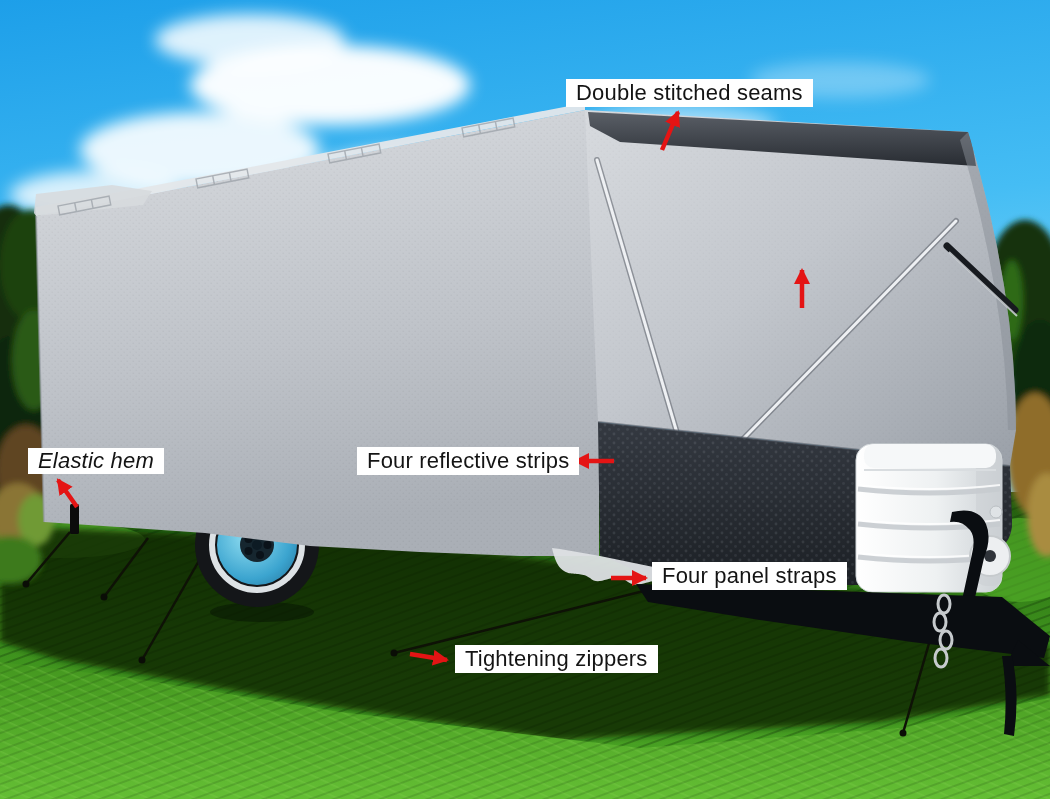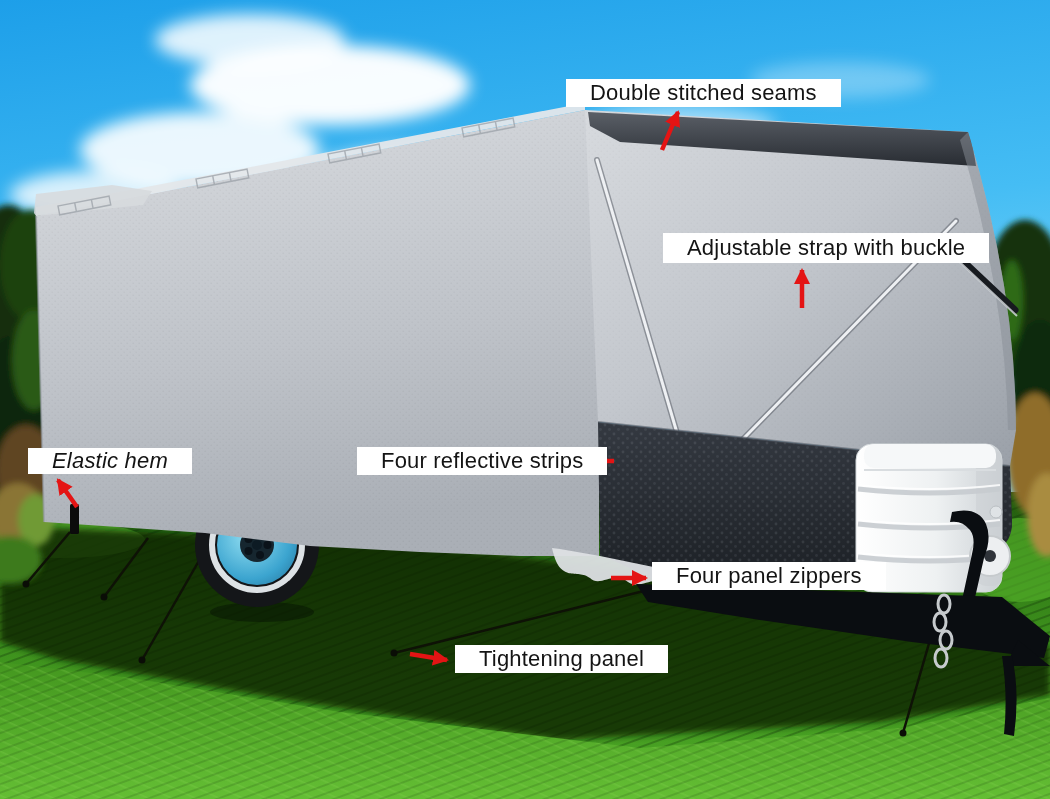--- a/index.html
+++ b/index.html
@@ -13,21 +13,21 @@
     font-family:"Liberation Sans","DejaVu Sans",sans-serif;
     user-select:none;
   }
   #scene,#overlay{position:absolute;left:0;top:0;}
   #overlay{pointer-events:none;}
   .callout{
     position:absolute;
     background:var(--label-bg);
     color:var(--label-text);
     font-size:22px;line-height:28px;
-    padding:0 24px;white-space:nowrap;
+    padding:0 10px;white-space:nowrap;
     letter-spacing:.2px;
   }
   #co-seams{left:566px;top:79px;}
   #co-strap{left:663px;top:233px;line-height:30px;}
   #co-hem{left:28px;top:448px;line-height:26px;font-style:italic;}
   #co-reflective{left:357px;top:447px;text-align:center;}
   #co-zippers{left:652px;top:562px;}
   #co-tighten{left:455px;top:645px;}
 </style>
 </head>
@@ -287,18 +287,17 @@
       <line x1="662" y1="150" x2="678" y2="112" marker-end="url(#ah)"></line>
       <line x1="802" y1="308" x2="802" y2="270" marker-end="url(#ah)"></line>
       <line x1="77" y1="507" x2="58" y2="480" marker-end="url(#ah)"></line>
       <line x1="614" y1="461" x2="575" y2="461" marker-end="url(#ah)"></line>
       <line x1="611" y1="578" x2="646" y2="578" marker-end="url(#ah)"></line>
       <line x1="410" y1="654" x2="447" y2="660" marker-end="url(#ah)"></line>
     </g>
   </svg>
 
   <div class="callout" id="co-seams">Double stitched seams</div>
-  <div class="callout" id="co-strap">Adjustable strap with buckle</div>
   <div class="callout" id="co-hem">Elastic hem</div>
   <div class="callout" id="co-reflective">Four reflective strips</div>
-  <div class="callout" id="co-zippers">Four panel zippers</div>
-  <div class="callout" id="co-tighten">Tightening panel</div>
+  <div class="callout" id="co-zippers">Four panel straps</div>
+  <div class="callout" id="co-tighten">Tightening zippers</div>
 </div>
 
 </body></html>

